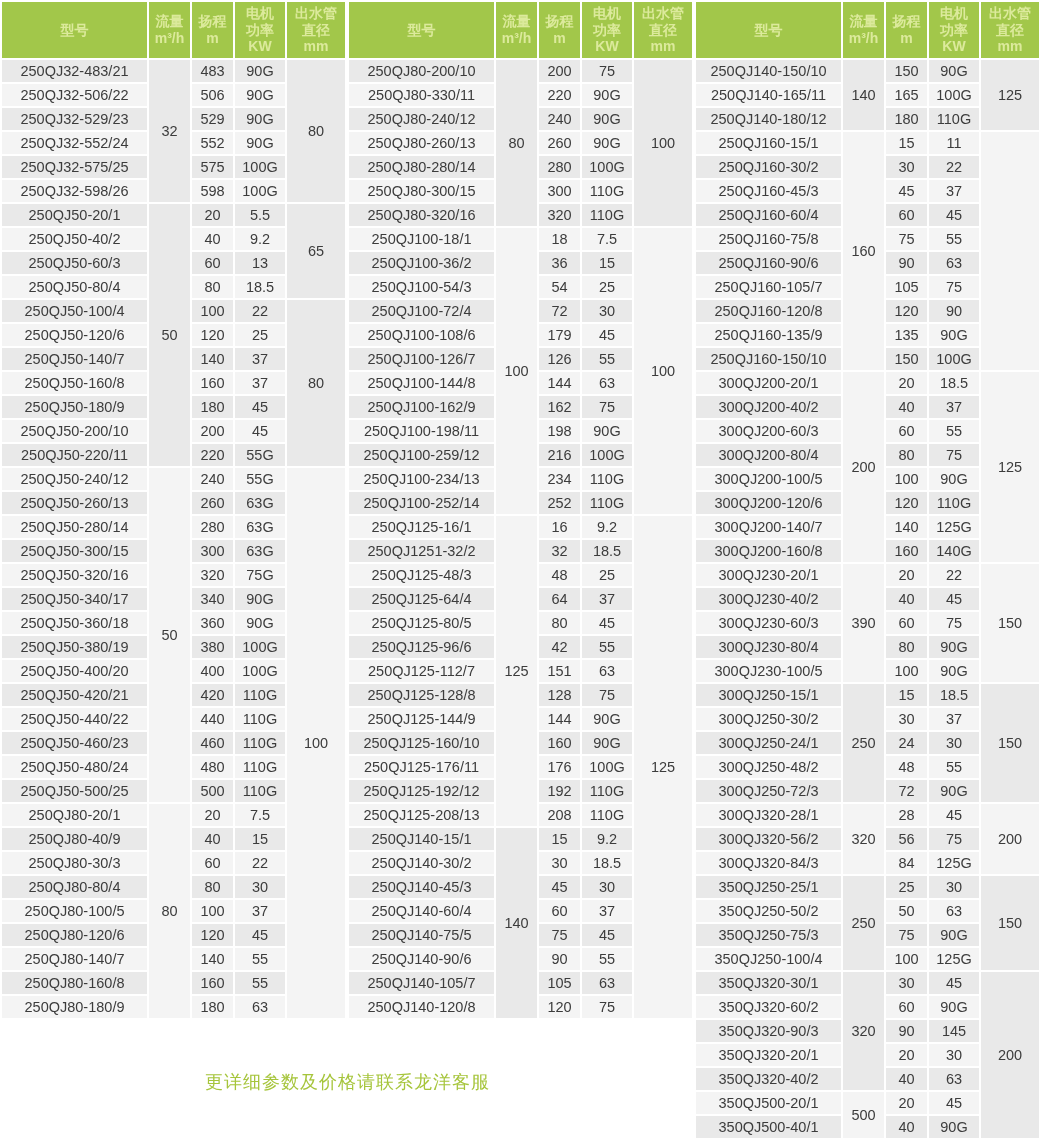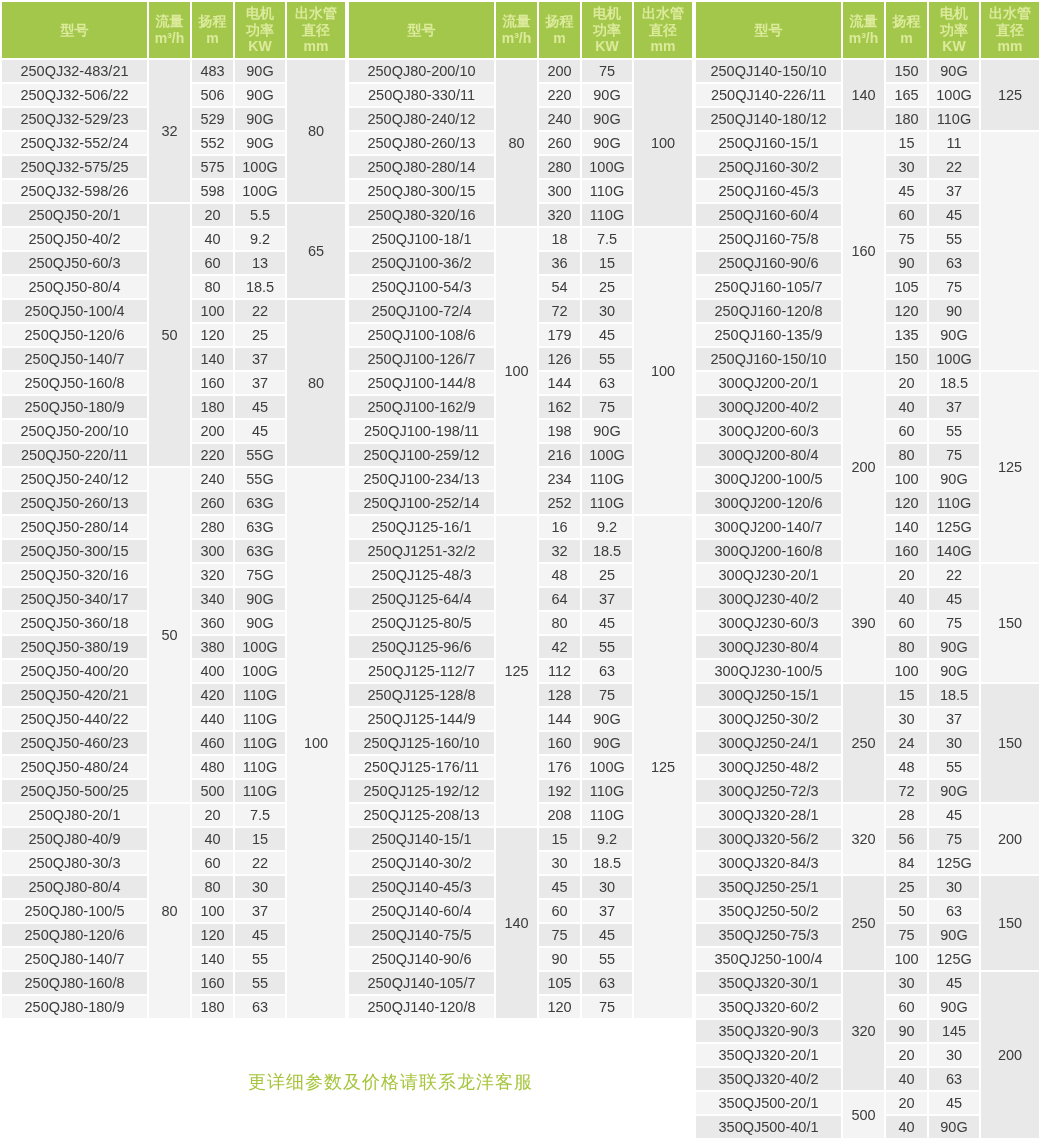--- a/index.html
+++ b/index.html
@@ -10,21 +10,21 @@
           width:347px; background:#ffffff; }
   th { background:var(--header-bg,#a2c74a); color:var(--header-text,#dcea9c);
        font-size:14px; font-weight:bold; height:56px; padding:0;
        text-align:center; vertical-align:middle; white-space:pre-line; line-height:1.2; }
   td { height:22px; padding:0; font-size:14.5px; color:var(--cell-text,#3c3c3c);
        text-align:center; vertical-align:middle; overflow:hidden; white-space:nowrap; }
   tbody tr:nth-child(odd) td  { background:var(--row-odd,#e9e9e9); }
   tbody tr:nth-child(even) td { background:var(--row-even,#f4f4f4); }
   tbody td.merged { background:var(--merged-bg,#f8f8f8); }
   .footer-note { position:absolute; left:205px; top:1070px; font-size:18px;
-                 letter-spacing:1px; color:var(--footer-text,#a6c53b);margin-left:43px; }
+                 letter-spacing:1px; color:var(--footer-text,#a6c53b); }
 </style>
 </head>
 <body>
 
 <div class="tables">
 
   <table>
     <colgroup>
         <col style="width:145px">
         <col style="width:41px">
@@ -409,21 +409,21 @@
           <td>80</td>
           <td>45</td>
         </tr>
         <tr>
           <td>250QJ125-96/6</td>
           <td>42</td>
           <td>55</td>
         </tr>
         <tr>
           <td>250QJ125-112/7</td>
-          <td>112</td>
+          <td>151</td>
           <td>63</td>
         </tr>
         <tr>
           <td>250QJ125-128/8</td>
           <td>128</td>
           <td>75</td>
         </tr>
         <tr>
           <td>250QJ125-144/9</td>
           <td>144</td>
@@ -518,21 +518,21 @@
     </thead>
     <tbody>
         <tr>
           <td>250QJ140-150/10</td>
           <td class="merged" rowspan="3">140</td>
           <td>150</td>
           <td>90G</td>
           <td class="merged" rowspan="3">125</td>
         </tr>
         <tr>
-          <td>250QJ140-226/11</td>
+          <td>250QJ140-165/11</td>
           <td>165</td>
           <td>100G</td>
         </tr>
         <tr>
           <td>250QJ140-180/12</td>
           <td>180</td>
           <td>110G</td>
         </tr>
         <tr>
           <td>250QJ160-15/1</td>

